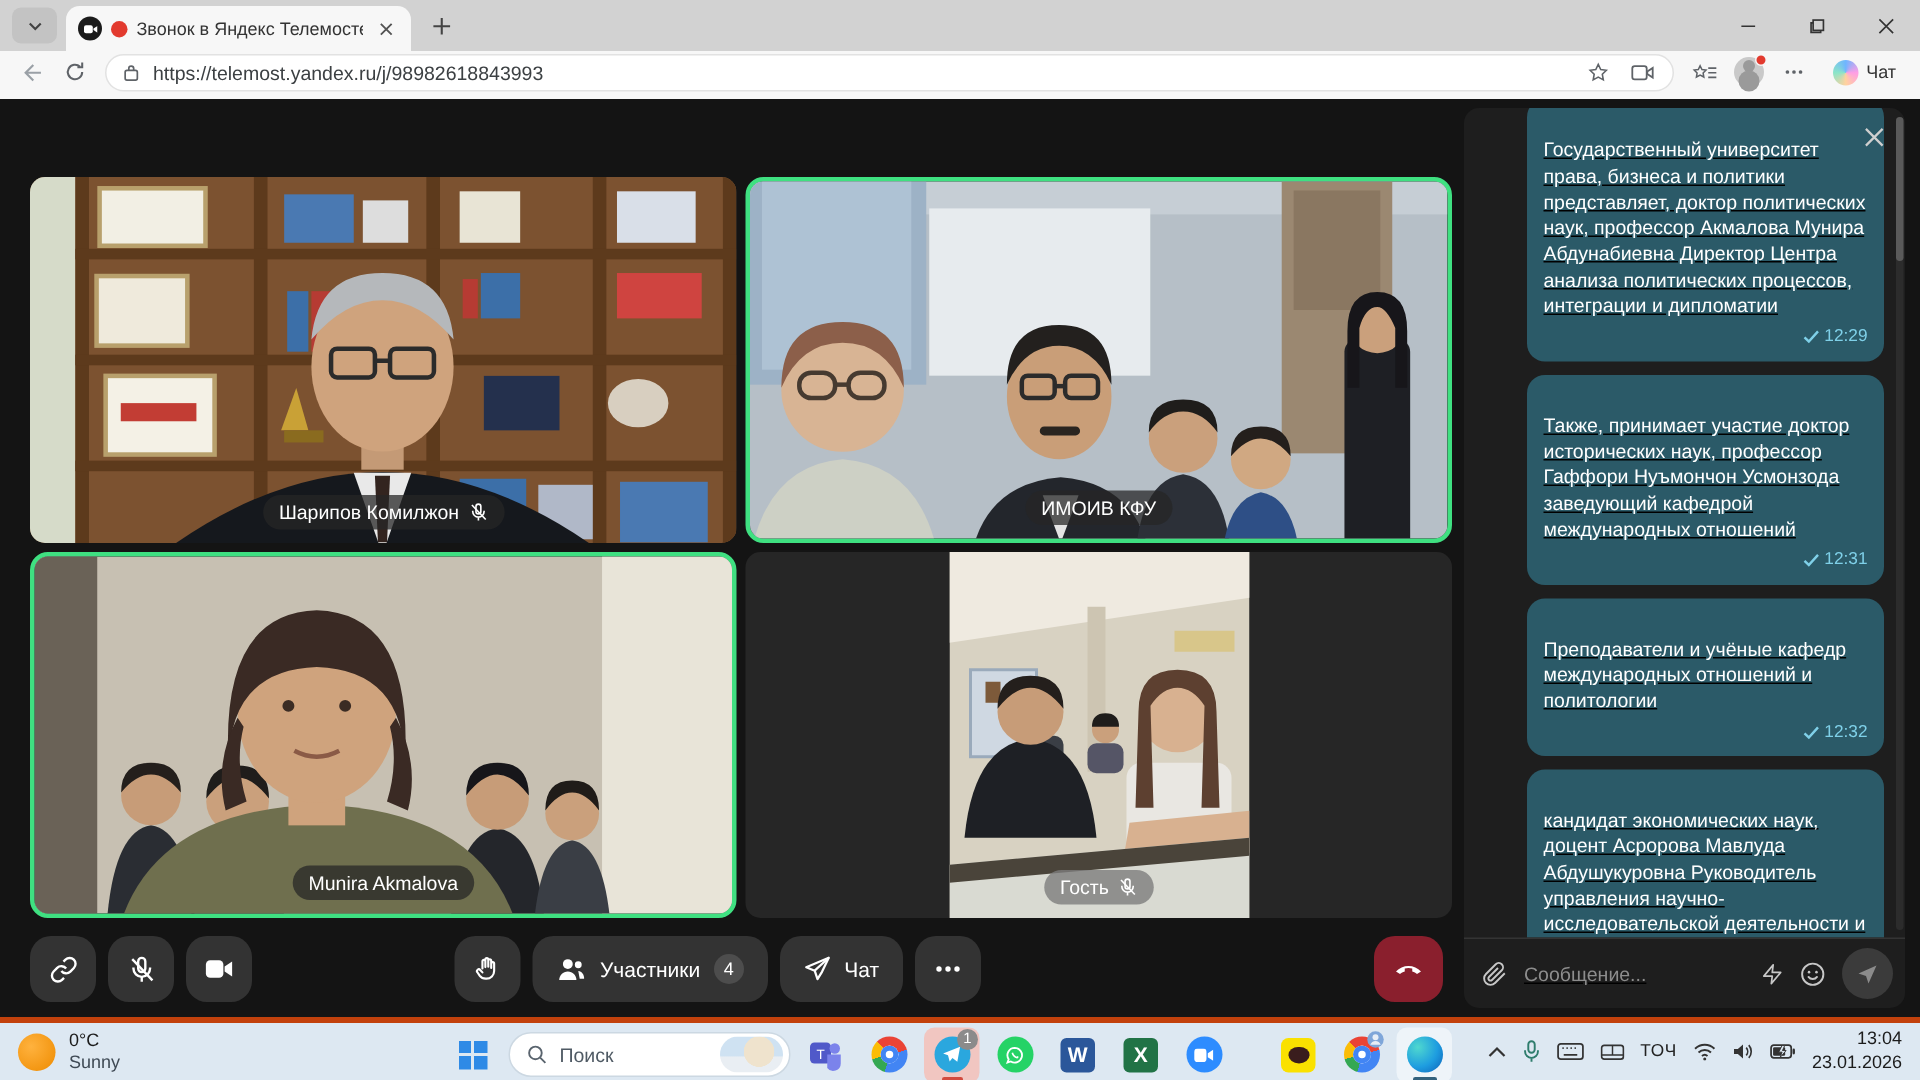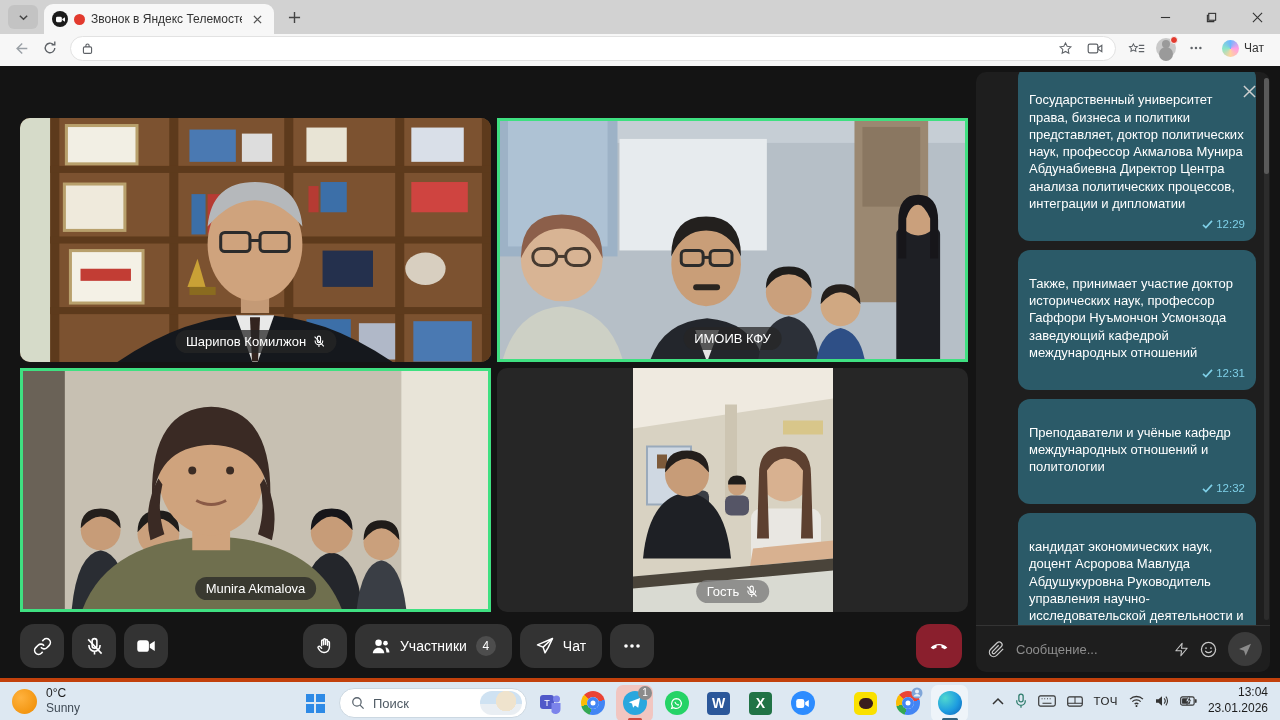--- a/index.html
+++ b/index.html
@@ -32,35 +32,35 @@
   .avatar-dot { position:absolute; right:-2px; top:-2px; width:8px; height:8px; border-radius:50%; background:#e23a2e; border:1px solid #f7f7f7; }
   .copilot { display:flex; align-items:center; gap:5px; padding:2px 6px; border-radius:12px; }
   .copilot-ic { width:17px; height:17px; border-radius:50%; background:conic-gradient(#6fb5ff,#ff9ee5,#ffd29e,#8be5c8,#6fb5ff); }
   .copilot-label { font-size:12px; color:#333; }
 
   
   .page { flex:1; min-height:0; background:#141414; display:flex; }
   .stage { flex:1; min-width:0; display:flex; flex-direction:column; padding:16px 8px 10px 20px;margin-top:36px; }
   .grid { flex:1; display:grid; grid-template-columns:1fr 1fr; grid-template-rows:1fr 1fr; gap:6px; min-height:0; }
   .tile { position:relative; border-radius:10px; overflow:hidden; background:#262626; }
-  .tile.active { border:3px solid #3fe081; border-radius:0; }
+  .tile.active { border:3px solid #3fe081; border-radius:12px; }
   .scene { position:absolute; inset:0; width:100%; height:100%; }
   .inner-video { position:absolute; top:0; bottom:0; left:50%; transform:translateX(-50%); width:200px; overflow:hidden; }
   .name-pill { position:absolute; bottom:9px; left:50%; transform:translateX(-50%); background:rgba(38,38,38,.74); color:#fff; font-size:13px; padding:4px 11px; border-radius:15px; display:flex; align-items:center; gap:6px; white-space:nowrap; z-index:3; }
   .name-pill.light { background:rgba(125,125,125,.8); }
 
   .callbar { height:44px; margin-top:12px; display:flex; align-items:center; gap:8px; flex:0 0 auto; }
   .cbtn { height:44px; min-width:44px; border:none; border-radius:14px; background:#333333; color:#fff; display:flex; align-items:center; justify-content:center; gap:9px; font-size:14px; font-family:inherit; padding:0; }
   .cbtn.labeled { padding:0 16px; }
   .cbtn-badge { background:#4d4d4d; color:#fff; width:20px; height:20px; border-radius:50%; display:grid; place-items:center; font-size:12px; }
   .group-center { margin:0 auto; display:flex; gap:8px; }
   .endcall { background:#8a1f2d; width:46px; margin-left:auto; margin-right:6px; }
 
   
-  .chat { width:294px; flex:0 0 auto; margin:6px 10px 6px 0; background:#1e1e1e; border-radius:10px; position:relative; display:flex; flex-direction:column; overflow:hidden; }
+  .chat { width:294px; flex:0 0 auto; margin:6px 10px 6px 0; background:#1e1e1e; border-radius:10px; position:relative; display:flex; flex-direction:column; overflow:hidden;text-decoration:underline; }
   .chat-close { position:absolute; top:10px; right:12px; color:#cfcfcf; z-index:6; width:18px; height:18px; display:grid; place-items:center; }
   .msgs { flex:1; min-height:0; overflow:hidden; padding:6px 14px 6px 40px; display:flex; flex-direction:column; gap:9px; align-items:flex-end; }
   .bubble { background:#2b5a68; border-radius:12px; padding:8px 11px; color:#fff; font-size:13px; line-height:1.33; max-width:238px; white-space:pre-line; }
   .bubble.cut { margin-top:-12px; }
   .mtime { float:right; display:inline-flex; align-items:center; gap:3px; color:#7fd0e8; font-size:11.5px; margin:5px 0 0 12px; }
   .mtime svg { display:block; }
   .inputrow { height:47px; border-top:1px solid #343434; display:flex; align-items:center; gap:11px; padding:0 8px 0 12px; flex:0 0 auto; }
   .chat-input { flex:1; min-width:0; background:transparent; border:none; outline:none; color:#ddd; font-size:13px; font-family:inherit; }
   .chat-input::placeholder { color:#8d8d8d; }
   .in-ic { color:#c7c7c7; display:grid; place-items:center; }
@@ -166,20 +166,21 @@
         <svg width="16" height="16" viewBox="0 0 20 20">
           <path d="M16 10a6 6 0 1 1-1.8-4.3" stroke="currentColor" stroke-width="1.7" fill="none"></path>
           <path d="M16 2v4h-4" stroke="currentColor" stroke-width="1.7" fill="none"></path>
         </svg>
       </span>
     <div class="urlpill">
       <svg width="13" height="13" viewBox="0 0 16 16">
           <rect x="3" y="6" width="10" height="8" rx="1.5" fill="none" stroke="#5f6368" stroke-width="1.4"></rect>
           <path d="M6 6V4.5a2 2 0 0 1 4 0V6" fill="none" stroke="#5f6368" stroke-width="1.4"></path>
         </svg>
+      <span class="url-text">https://telemost.yandex.ru/j/98982618843993</span>
       <span class="pill-right">
         <span class="nav-ic">
             <svg width="15" height="15" viewBox="0 0 20 20">
               <path d="M10 2.5l2.2 4.6 5 .7-3.6 3.5.9 5-4.5-2.4-4.5 2.4.9-5L2.8 7.8l5-.7z" fill="none" stroke="#5f6368" stroke-width="1.4"></path>
             </svg>
           </span>
         <span class="nav-ic">
             <svg width="16" height="15" viewBox="0 0 20 18">
               <rect x="1.5" y="3.5" width="12" height="11" rx="2" fill="none" stroke="#5f6368" stroke-width="1.5"></rect>
               <path d="M14 8l4.5-3v8L14 10z" fill="none" stroke="#5f6368" stroke-width="1.5"></path>

